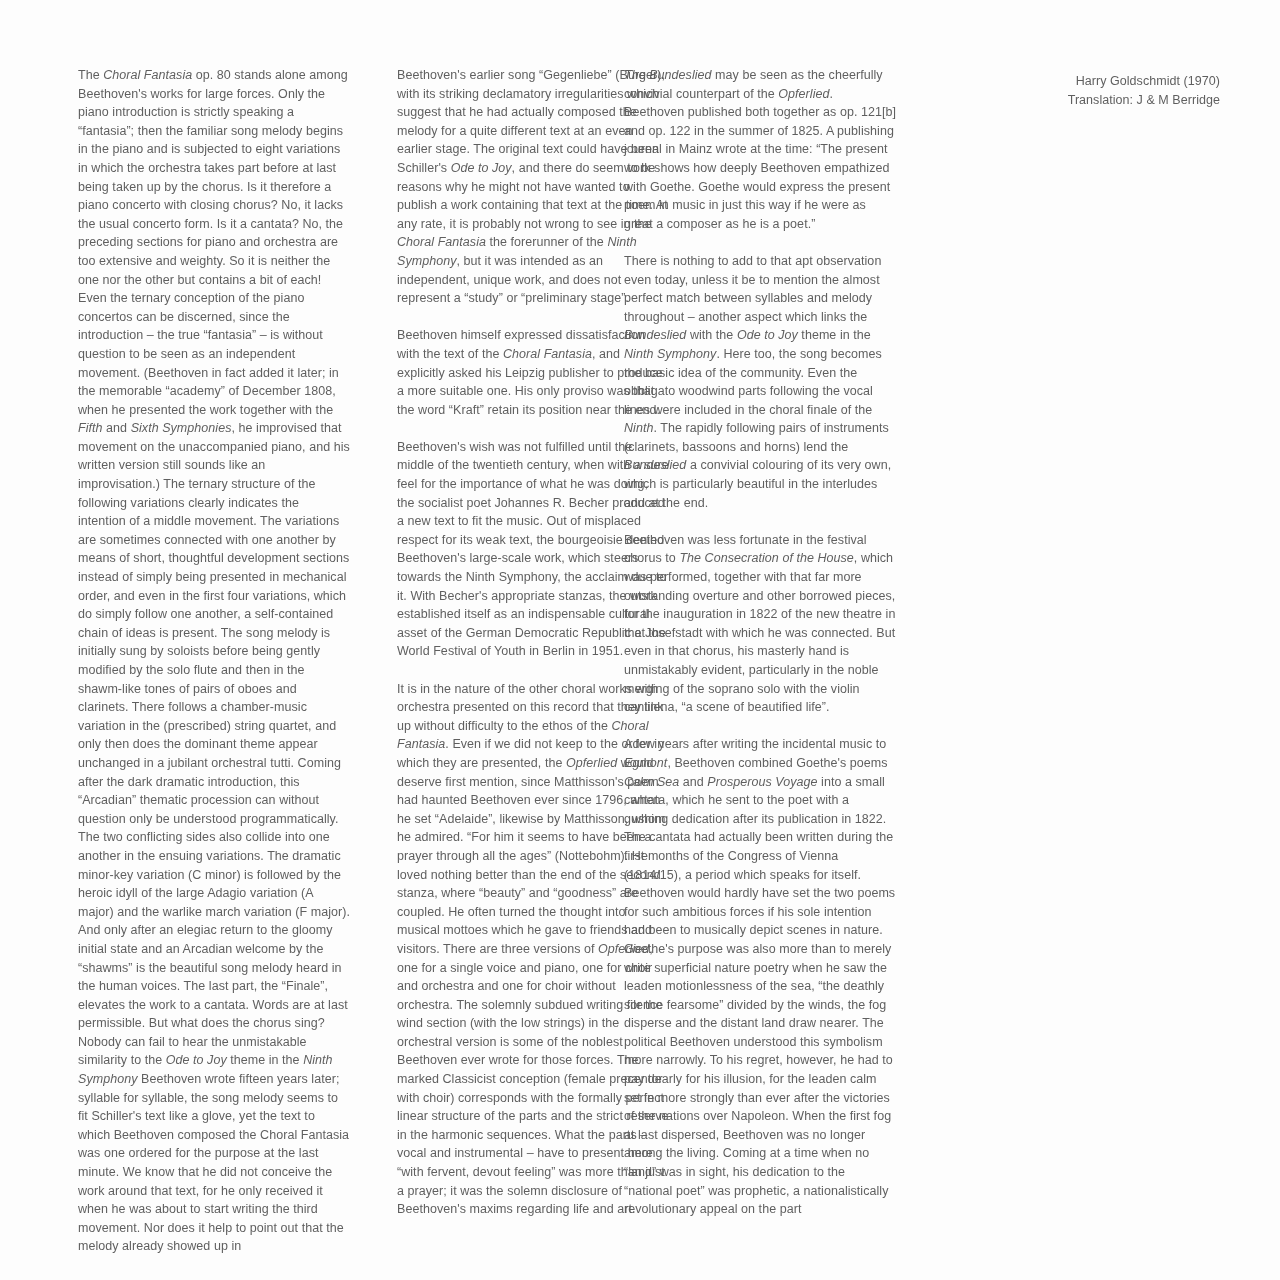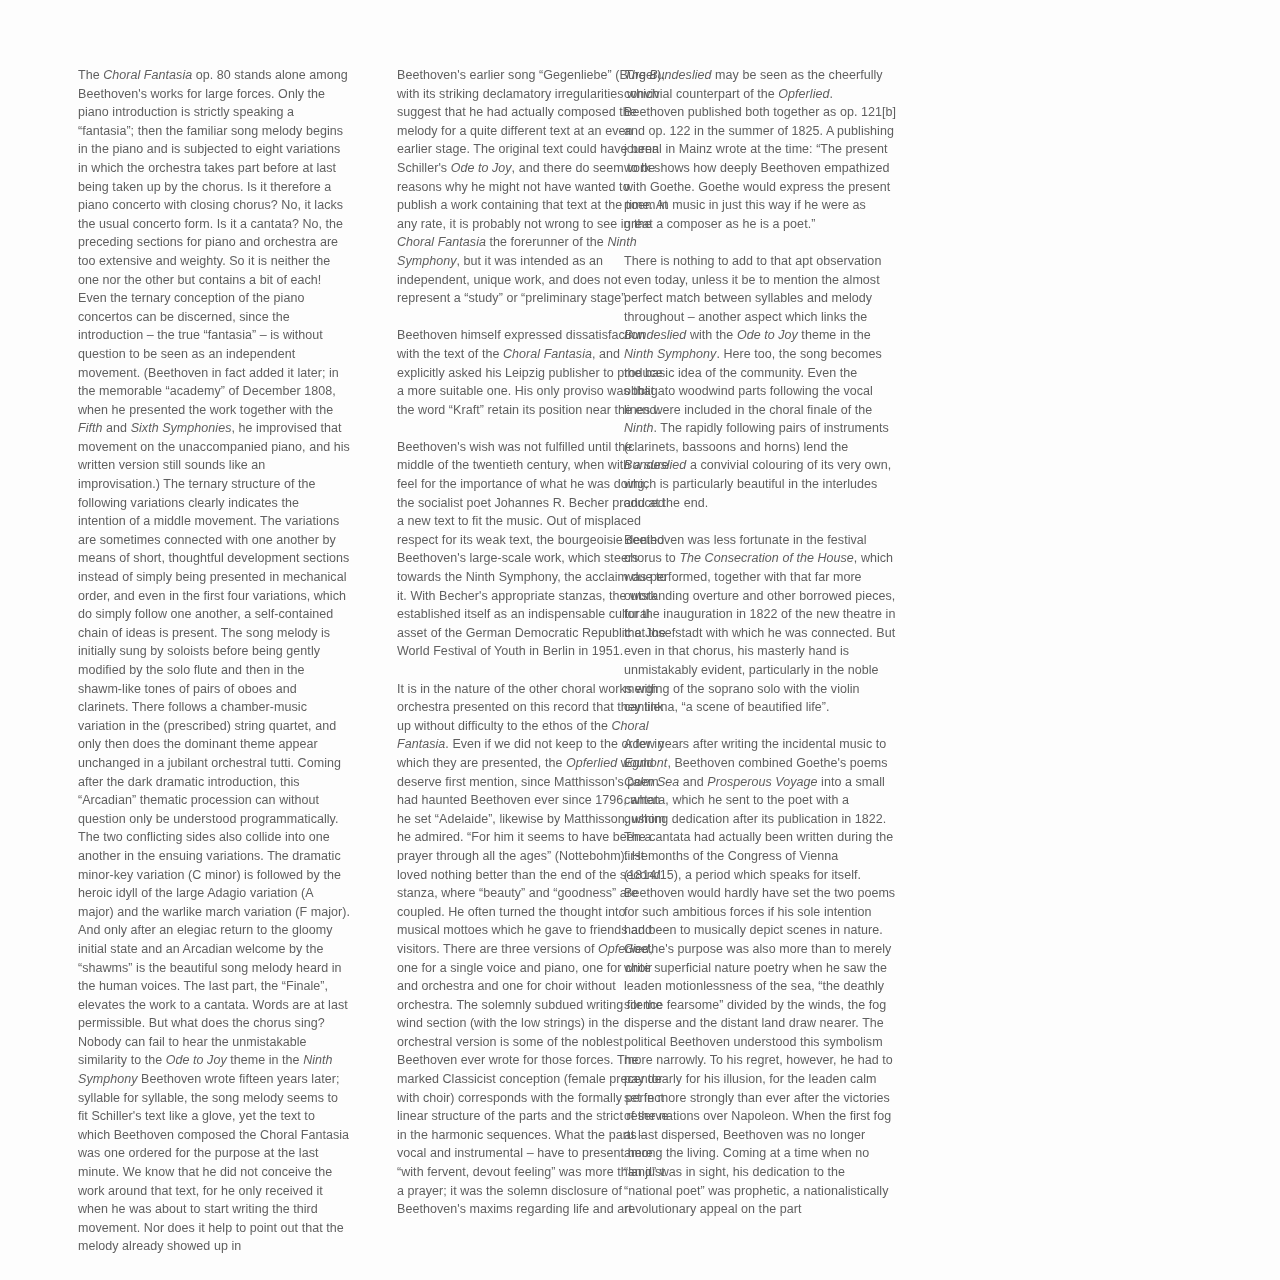--- a/index.html
+++ b/index.html
@@ -49,14 +49,18 @@
       <p>Beethoven's wish was not fulfilled until the middle of the twentieth century, when with a sure feel for the importance of what he was doing, the socialist poet Johannes R. Becher produced a new text to fit the music. Out of misplaced respect for its weak text, the bourgeoisie denied Beethoven's large-scale work, which steers towards the Ninth Symphony, the acclaim due to it. With Becher's appropriate stanzas, the work established itself as an indispensable cultural asset of the German Democratic Republic at the World Festival of Youth in Berlin in 1951.</p>
       <p>It is in the nature of the other choral works with orchestra presented on this record that they link up without difficulty to the ethos of the <i>Choral Fantasia</i>. Even if we did not keep to the order in which they are presented, the <i>Opferlied</i> would deserve first mention, since Matthisson's poem had haunted Beethoven ever since 1796, when he set “Adelaide”, likewise by Matthisson, whom he admired. “For him it seems to have been a prayer through all the ages” (Nottebohm). He loved nothing better than the end of the second stanza, where “beauty” and “goodness” are coupled. He often turned the thought into musical mottoes which he gave to friends and visitors. There are three versions of <i>Opferlied</i>, one for a single voice and piano, one for choir and orchestra and one for choir without orchestra. The solemnly subdued writing for the wind section (with the low strings) in the orchestral version is some of the noblest Beethoven ever wrote for those forces. The marked Classicist conception (female precentor with choir) corresponds with the formally perfect linear structure of the parts and the strict reserve in the harmonic sequences. What the parts – vocal and instrumental – have to present here “with fervent, devout feeling” was more than just a prayer; it was the solemn disclosure of Beethoven's maxims regarding life and art.</p>
     </section>
   <section class="col col-3">
       <p><i>The Bundeslied</i> may be seen as the cheerfully convivial counterpart of the <i>Opferlied</i>. Beethoven published both together as op. 121[b] and op. 122 in the summer of 1825. A publishing journal in Mainz wrote at the time: “The present work shows how deeply Beethoven empathized with Goethe. Goethe would express the present poem in music in just this way if he were as great a composer as he is a poet.”</p>
       <p>There is nothing to add to that apt observation even today, unless it be to mention the almost perfect match between syllables and melody throughout – another aspect which links the <i>Bundeslied</i> with the <i>Ode to Joy</i> theme in the <i>Ninth Symphony</i>. Here too, the song becomes the basic idea of the community. Even the obbligato woodwind parts following the vocal lines were included in the choral finale of the <i>Ninth</i>. The rapidly following pairs of instruments (clarinets, bassoons and horns) lend the <i>Bundeslied</i> a convivial colouring of its very own, which is particularly beautiful in the interludes and at the end.</p>
       <p>Beethoven was less fortunate in the festival chorus to <i>The Consecration of the House</i>, which was performed, together with that far more outstanding overture and other borrowed pieces, for the inauguration in 1822 of the new theatre in the Josefstadt with which he was connected. But even in that chorus, his masterly hand is unmistakably evident, particularly in the noble merging of the soprano solo with the violin cantilena, “a scene of beautified life”.</p>
       <p>A few years after writing the incidental music to <i>Egmont</i>, Beethoven combined Goethe's poems <i>Calm Sea</i> and <i>Prosperous Voyage</i> into a small cantata, which he sent to the poet with a gushing dedication after its publication in 1822. The cantata had actually been written during the first months of the Congress of Vienna (1814/15), a period which speaks for itself. Beethoven would hardly have set the two poems for such ambitious forces if his sole intention had been to musically depict scenes in nature. Goethe's purpose was also more than to merely write superficial nature poetry when he saw the leaden motionlessness of the sea, “the deathly silence fearsome” divided by the winds, the fog disperse and the distant land draw nearer. The political Beethoven understood this symbolism more narrowly. To his regret, however, he had to pay dearly for his illusion, for the leaden calm set in more strongly than ever after the victories of the nations over Napoleon. When the first fog at last dispersed, Beethoven was no longer among the living. Coming at a time when no “land” was in sight, his dedication to the “national poet” was prophetic, a nationalistically revolutionary appeal on the part</p>
     </section>
   <section class="col col-4">
+    <div class="attribution">
+      <div>Harry Goldschmidt (1970)</div>
+      <div>Translation: J &amp; M Berridge</div>
+    </div>
   </section>
 </div>
 
 </body></html>

